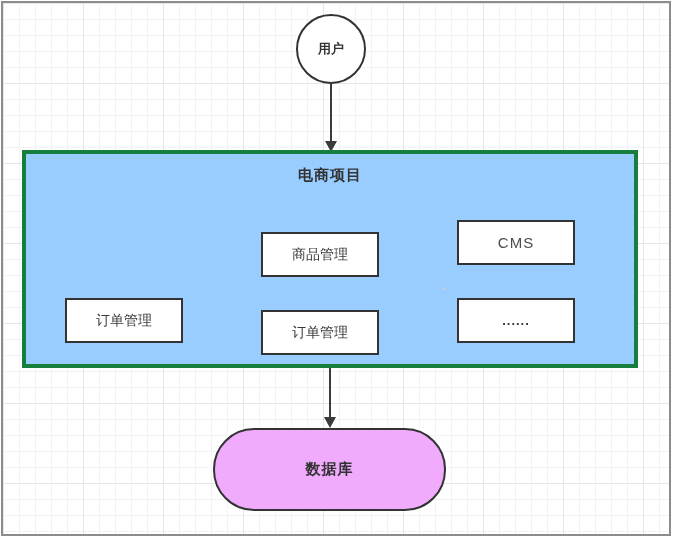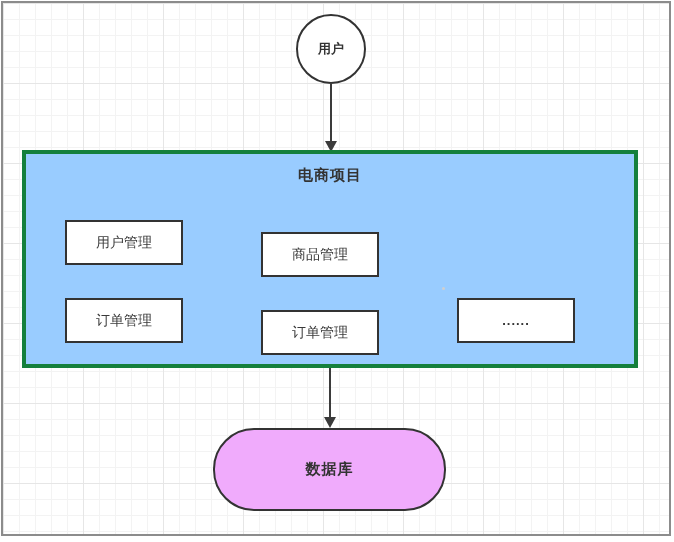--- a/index.html
+++ b/index.html
@@ -129,25 +129,25 @@
   </div>
 
   <div class="connector connector-1">
     <div class="line"></div>
     <div class="head"></div>
   </div>
 
   <div class="project">
     <div class="project-title">电商项目</div>
 
-    <div class="module r0 c0">
-      <span>用户管理</span>
-    </div>
     <div class="module r0 c1">
       <span>商品管理</span>
+    </div>
+    <div class="module r0 c2">
+      <span class="cms-text">CMS</span>
     </div>
     <div class="module r1 c0">
       <span>订单管理</span>
     </div>
     <div class="module r1 c1">
       <span>订单管理</span>
     </div>
     <div class="module r1 c2">
       <span class="dots-text">......</span>
     </div>

